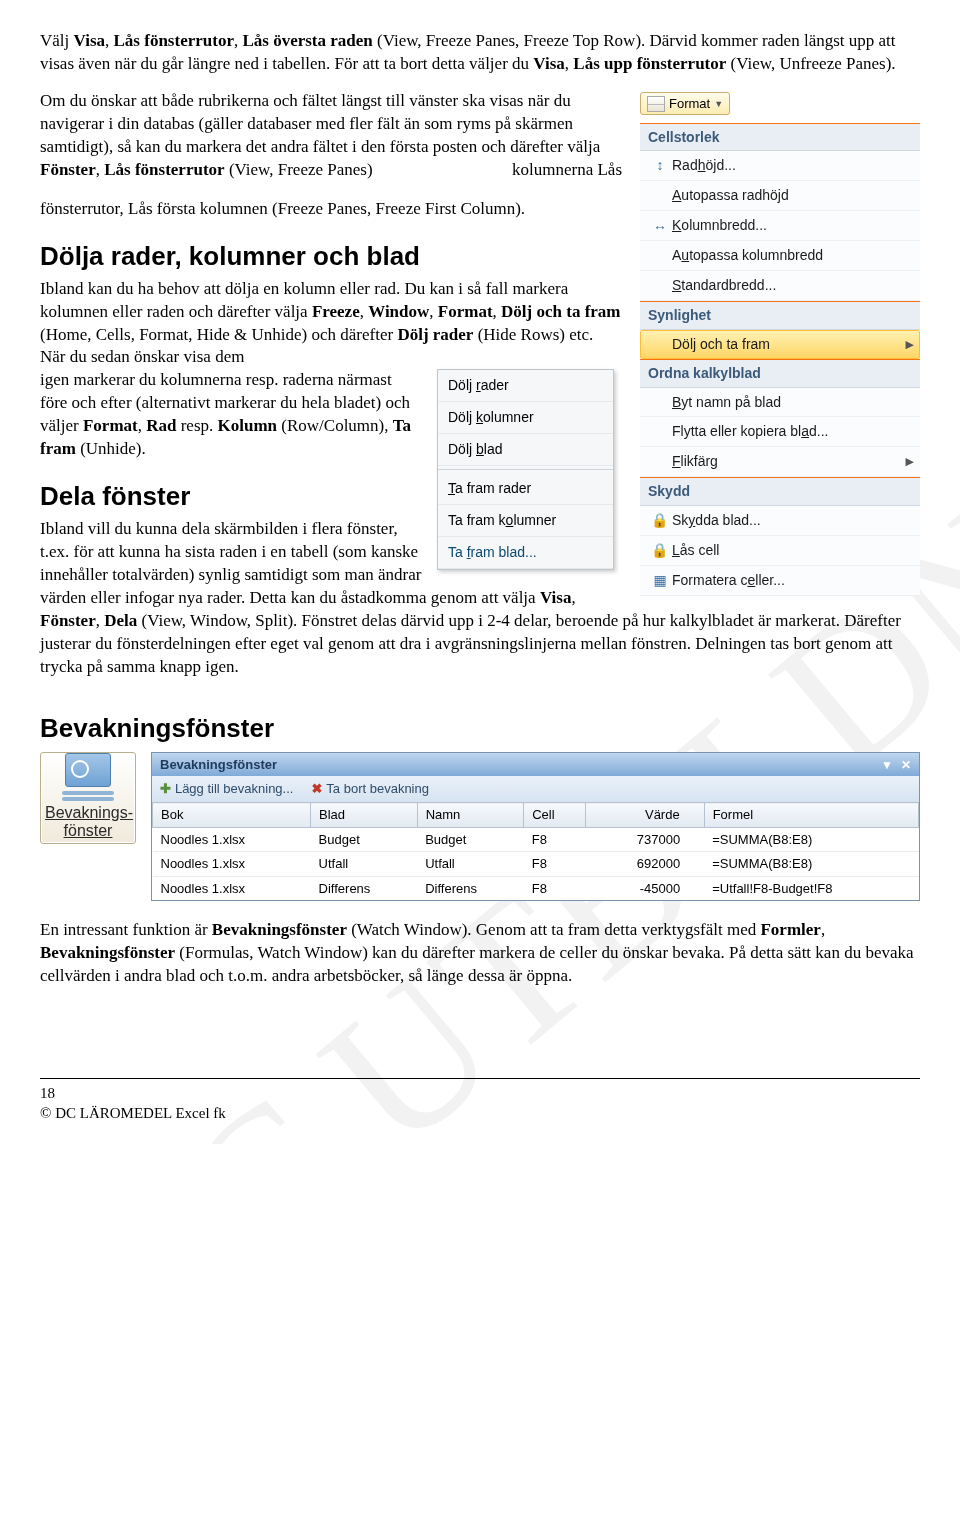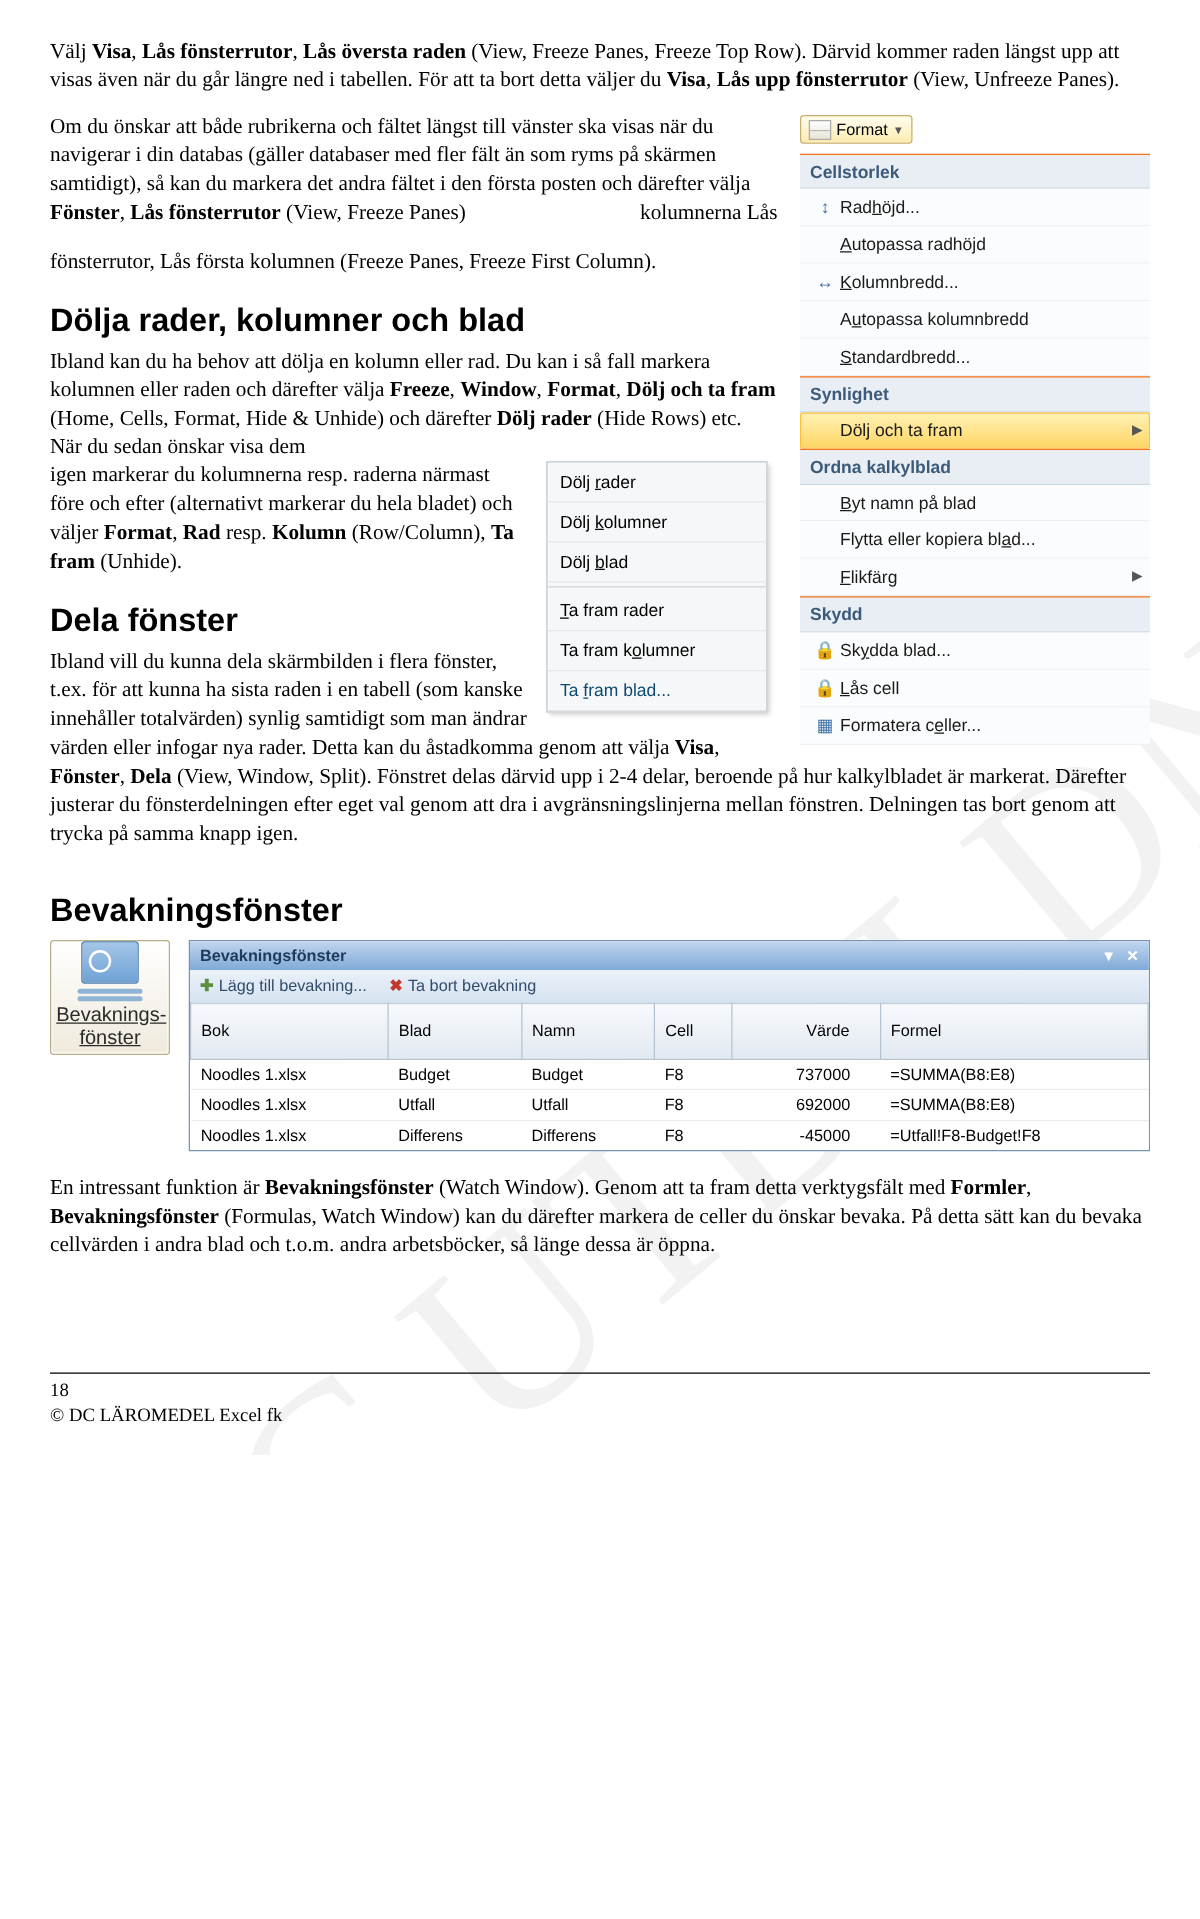--- a/index.html
+++ b/index.html
@@ -50,21 +50,21 @@
 
   .watch-panel { flex: 1; font-family: 'Segoe UI', Tahoma, sans-serif; font-size: 13px; border: 1px solid #7a94b0; }
   .watch-title { background: linear-gradient(#c1d6ef, #7faad7); color: #1f3a5c; font-weight: bold; padding: 3px 8px; display:flex; align-items:center; }
   .watch-title .sp { flex:1; }
   .watch-title .win-btn { color:#fff; font-size:12px; margin-left:8px; }
   .watch-toolbar { background: linear-gradient(#eaf1f9, #d6e3f1); padding: 4px 8px; display: flex; gap: 18px; color: #2f4c6a; }
   .watch-toolbar .tb { display:flex; align-items:center; gap:4px; }
   .watch-toolbar .plus { color:#5a8f3e; font-weight:bold; }
   .watch-toolbar .cross { color:#c0392b; font-weight:bold; }
   .watch-table { width: 100%; border-collapse: collapse; background: #fff; }
-  .watch-table th { background: linear-gradient(#f7f9fc, #e2e9f1); border: 1px solid #b4c2d1; font-weight: normal; text-align: left; padding: 13px 8px; font-size: 13px; }
+  .watch-table th { background: linear-gradient(#f7f9fc, #e2e9f1); border: 1px solid #b4c2d1; font-weight: normal; text-align: left; padding: 3px 8px; font-size: 13px; }
   .watch-table td { border-top: 1px solid #e8ecf0; padding: 3px 8px; }
   .watch-table td.num { text-align: right; padding-right: 24px; }
 
   .footer { border-top: 1.5px solid #000; margin-top: 90px; padding-top: 4px; display: flex; justify-content: space-between; font-size: 15px; flex-direction: column; }
 </style>
 </head>
 <body>
 
 <div class="watermark-group">
   <div class="watermark" style="left:-80px; top:680px;">DC UTBILDNING</div>

